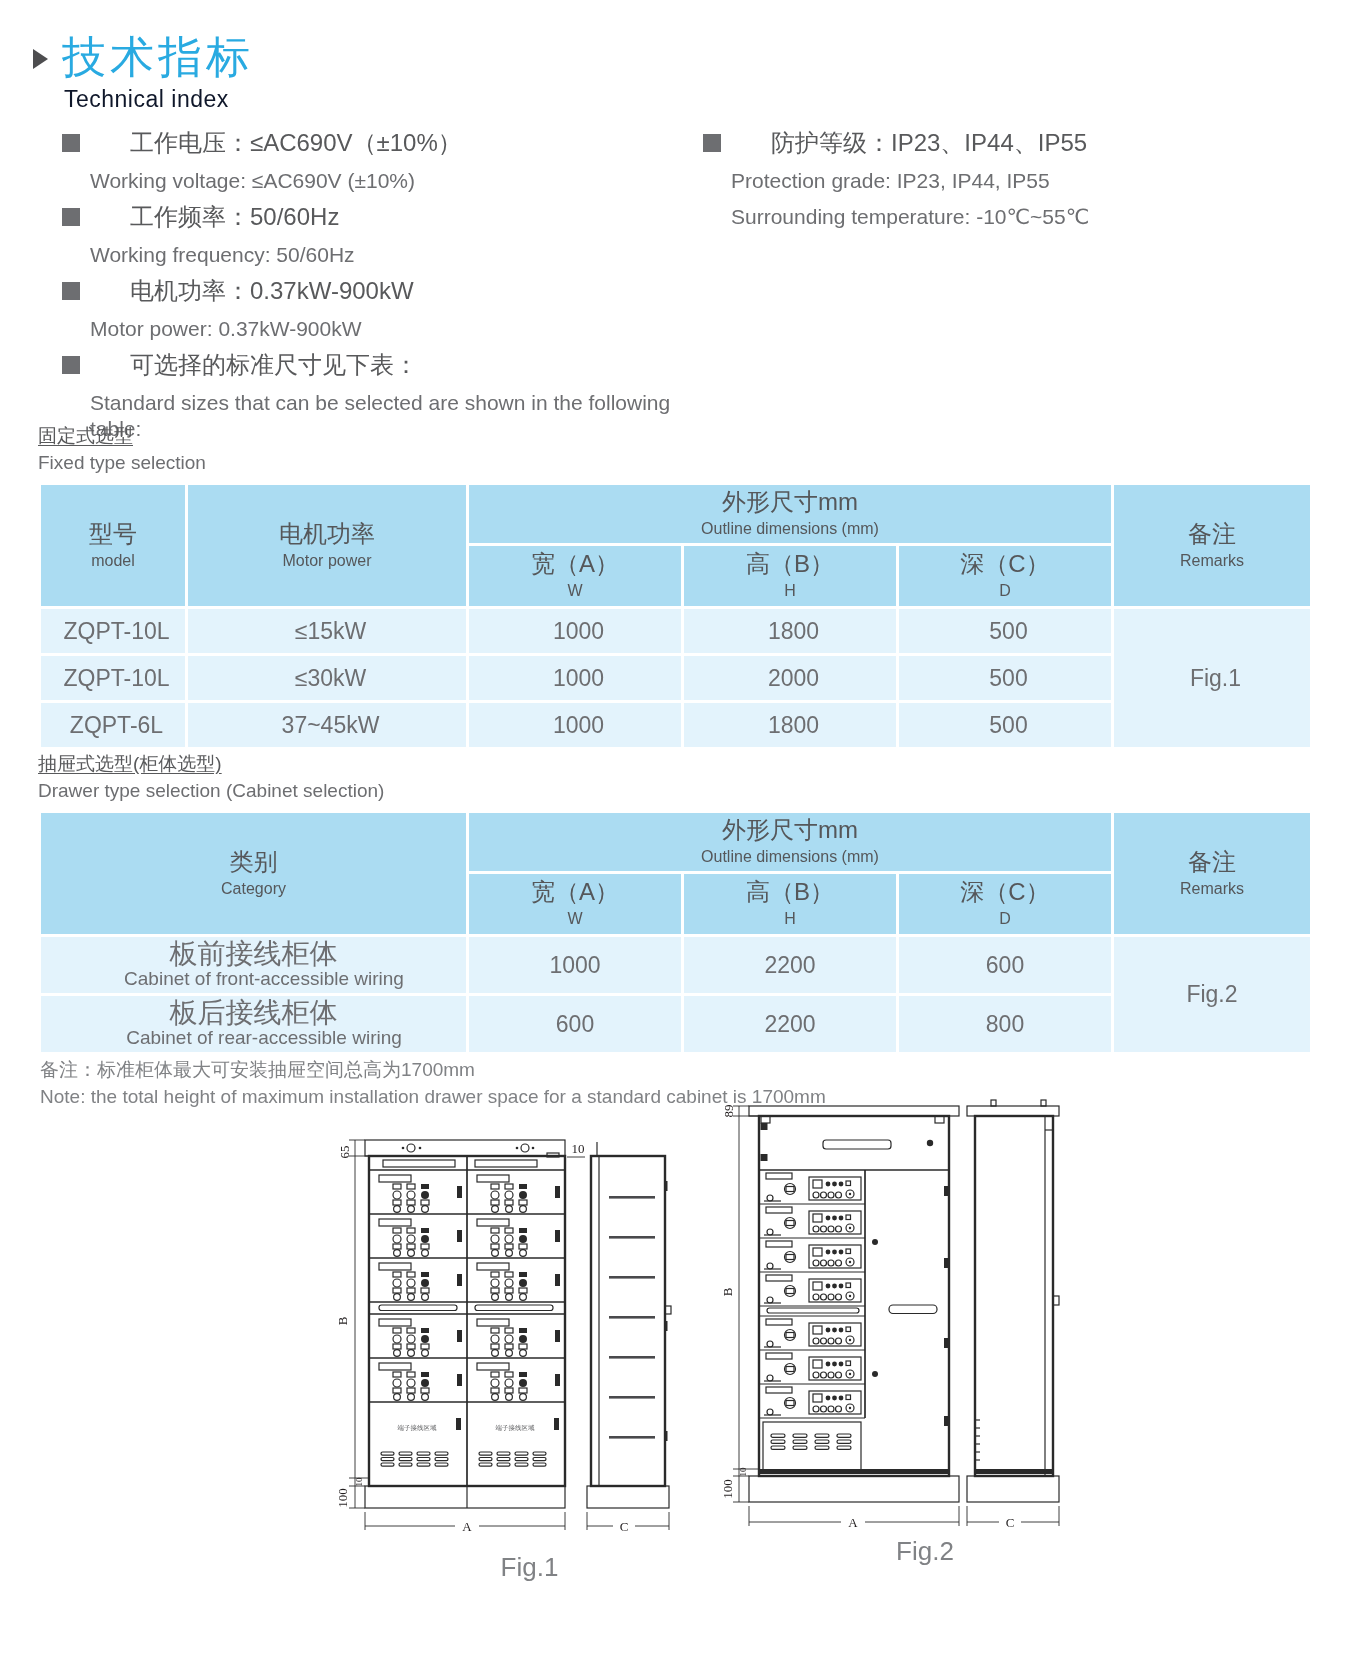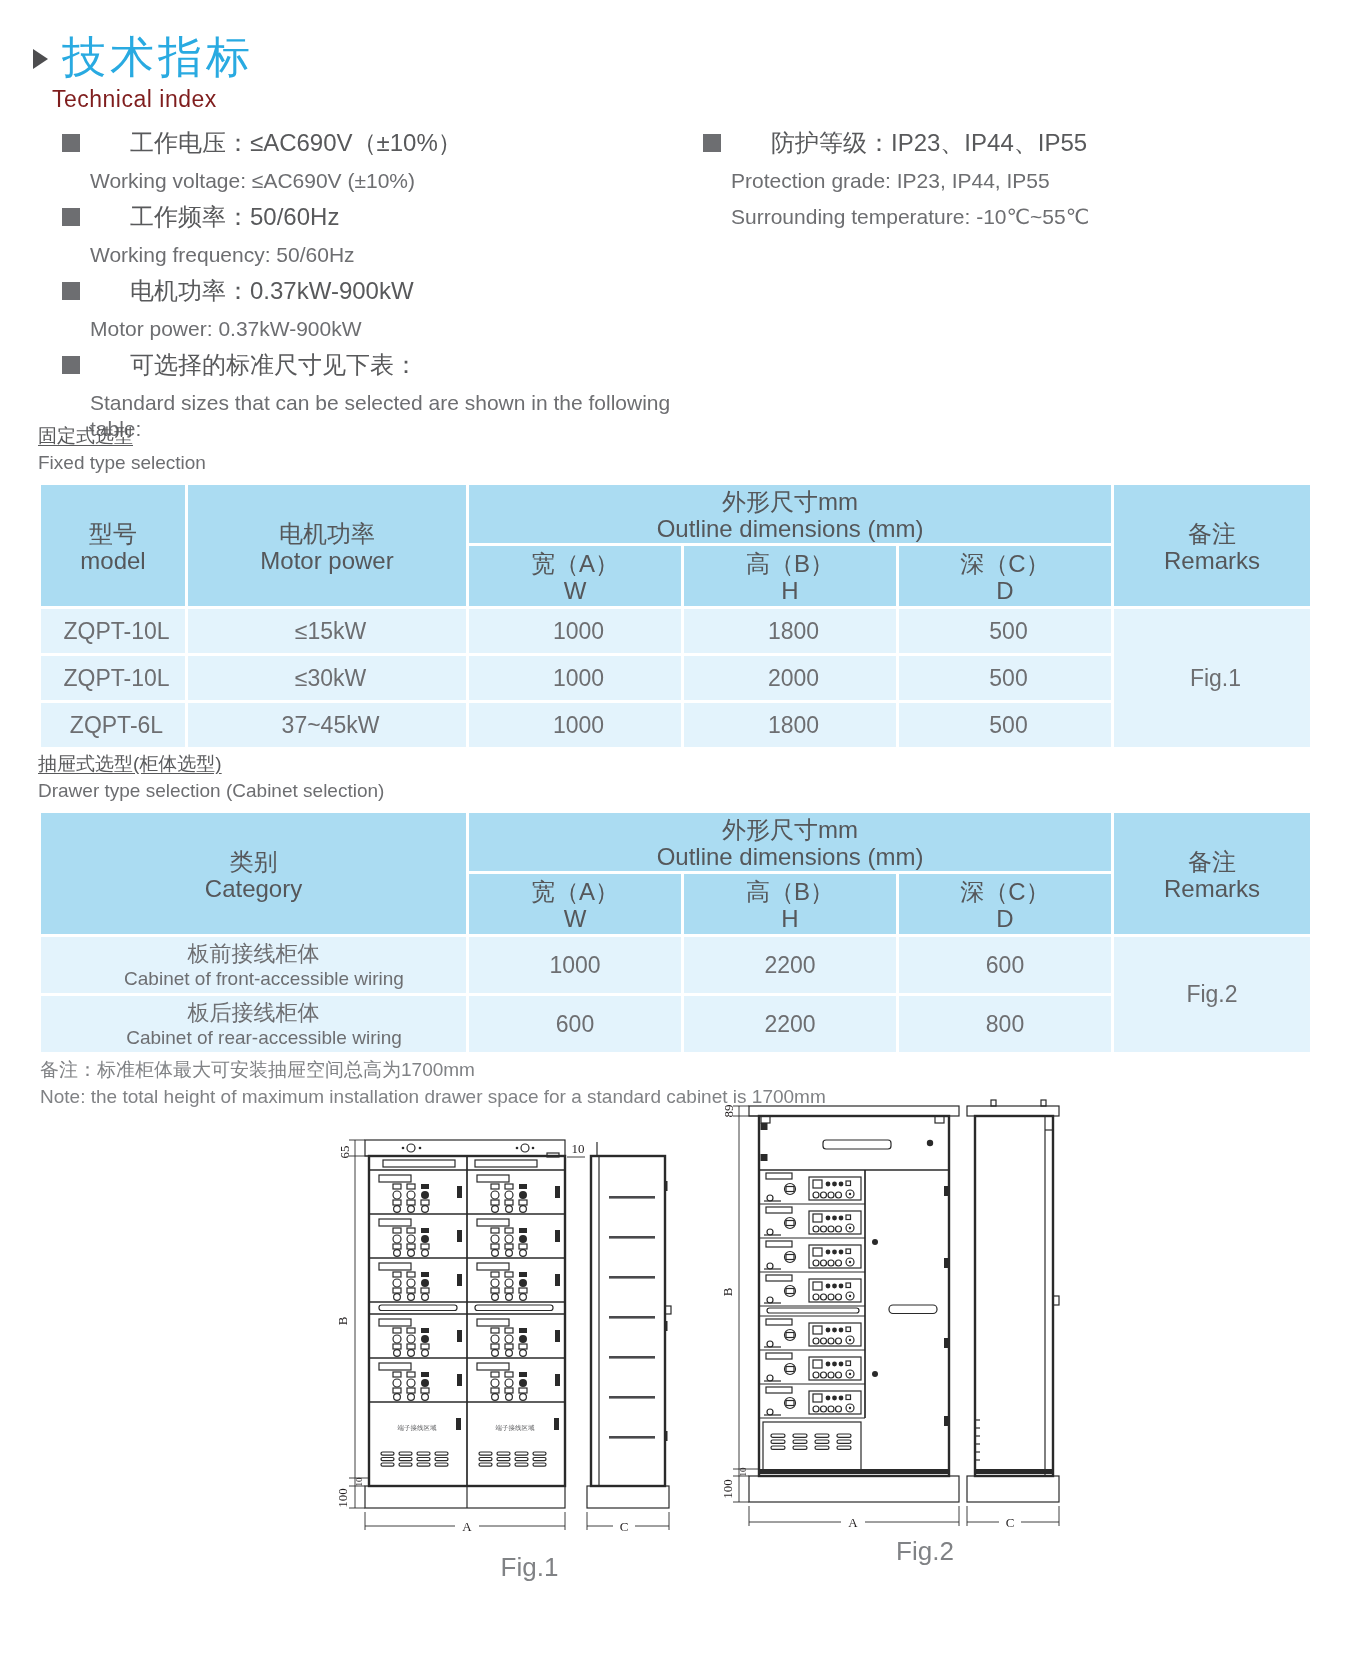--- a/index.html
+++ b/index.html
@@ -4,21 +4,21 @@
 <style>
   html,body{margin:0;padding:0;background:#ffffff;}
   .page{position:relative;width:1357px;height:1660px;background:#fff;overflow:hidden;
         font-family:"Liberation Sans","DejaVu Sans",sans-serif;color:#6d6e71;}
 
   
   .hdr-arrow{position:absolute;left:33px;top:49px;width:0;height:0;
     border-left:15px solid #4d4d4f;border-top:10px solid transparent;border-bottom:10px solid transparent;}
   .hdr-title{position:absolute;left:62px;top:28px;font-size:44px;font-weight:500;
     color:#29aae1;letter-spacing:4px;}
-  .hdr-sub{position:absolute;left:52px;top:86px;font-size:23px;color:#7f1d1d;letter-spacing:0.5px;}
+  .hdr-sub{position:absolute;left:64px;top:86px;font-size:23px;color:#0f172a;letter-spacing:0.5px;}
 
   
   .specs{position:absolute;top:128px;}
   .specs.left{left:62px;width:620px;}
   .specs.right{left:703px;width:600px;}
   .spec{margin-bottom:8px;}
   .spec .zh{display:flex;align-items:flex-start;font-size:24px;color:#58595b;line-height:30px;gap:40px;}
   .spec .bullet{flex:0 0 auto;width:18px;height:18px;background:#6d6e71;margin:6px 10px 0 0;}
   .spec .en{font-size:21px;color:#6d6e71;line-height:26px;margin-top:10px;padding-left:28px;}
   .spec.intro{margin-top:0;}
@@ -27,22 +27,22 @@
   .sec{position:absolute;left:38px;}
   .sec .sec-zh{font-size:19px;color:#58595b;text-decoration:underline;text-underline-offset:3px;line-height:24px;}
   .sec .sec-en{font-size:19px;color:#6d6e71;line-height:26px;margin-top:2px;}
 
   
   table.spec-table{border-collapse:separate;border-spacing:3px;table-layout:fixed;margin-top:6px;}
   table.spec-table td{text-align:center;vertical-align:middle;padding:0;}
   td.hd{background:#abdcf2;color:#55575a;}
   td.bd{background:#e3f3fc;color:#6d6e71;font-size:23px;}
   .hd .l1{font-size:24px;line-height:30px;}
-  .hd .l2{font-size:24px;line-height:24px;}
-  .bd .l1{font-size:22px;line-height:27px;}
+  .hd .l2{font-size:16px;line-height:24px;}
+  .bd .l1{font-size:28px;line-height:27px;}
   .bd .l2{font-size:19px;line-height:23px;margin-left:21px;}
   tr.h1 td{height:58px;margin-top:9px;}
   tr.h2 td{height:60px;}
   tr.r1 td{height:44px;padding-left:7px;}
   tr.r2 td{height:56px;}
 
   
   .note{position:absolute;left:40px;top:1056px;font-size:19px;color:#808285;}
   .note div{line-height:27px;}
 

